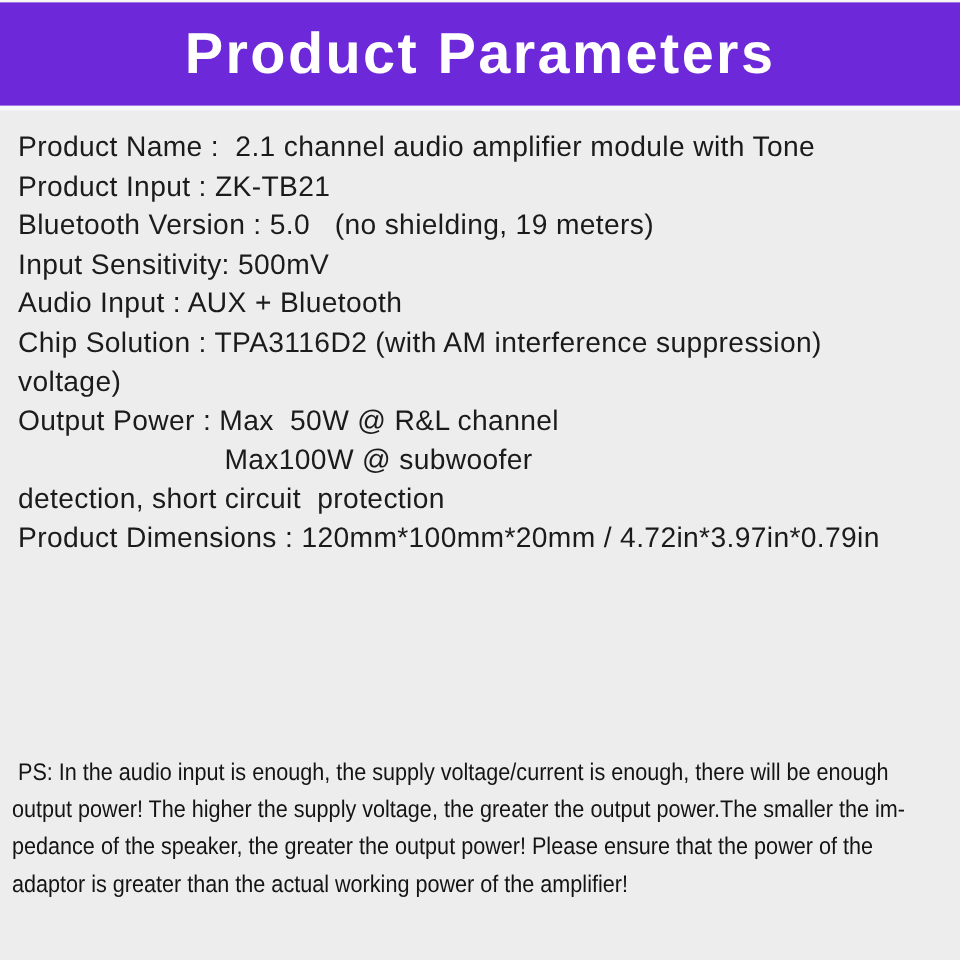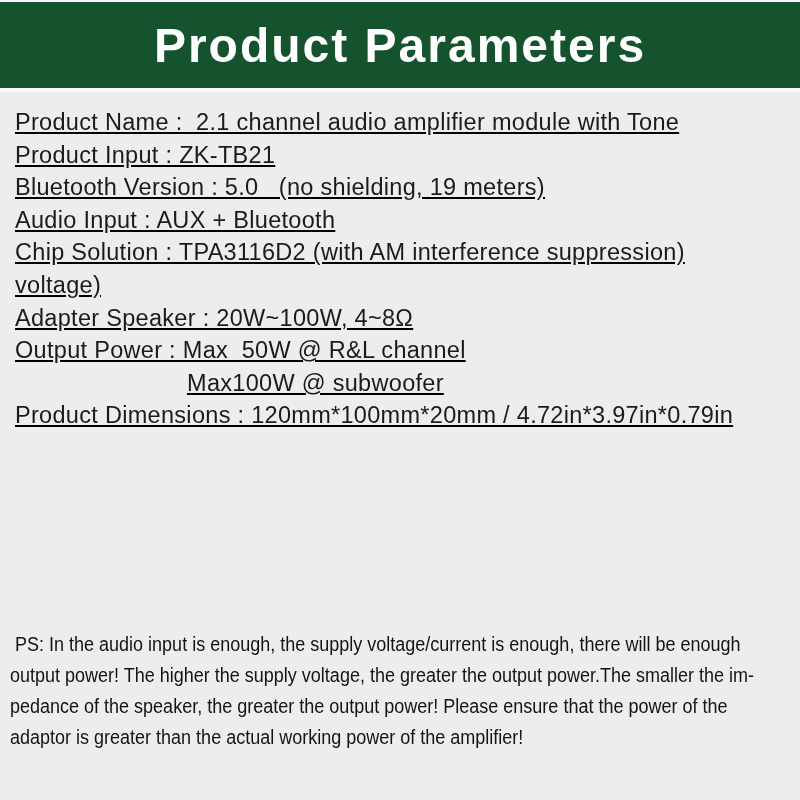--- a/index.html
+++ b/index.html
@@ -14,38 +14,37 @@
   .top-strip {
     position: absolute;
     top: 0; left: 0;
     width: 100%; height: 2px;
     background: #f6f6f6;
   }
   .header-band {
     position: absolute;
     top: 2px; left: 0;
     width: 100%; height: 86px;
-    background: #14532d;
+    background: #6d28d9;
     display: flex;
     align-items: center;
     justify-content: center;
     box-shadow: 0 4px 0 #f7f7f7;
   }
   .header-title {
     color: #ffffff;
     font-size: 48px;
     font-weight: bold;
     letter-spacing: 2px;
     white-space: pre;
   }
   .specs {
     position: absolute;
     top: 106px; left: 15px;
     width: 782px;
-    text-decoration: underline;
   }
   .spec-line {
     font-size: 23.5px;
     line-height: 32.6px;
     color: #1b1b1b;
     letter-spacing: 0.3px;
     white-space: pre;
   }
   .spec-line.indent { padding-left: 172px; }
   .note {
@@ -69,26 +68,27 @@
   <div class="top-strip"></div>
 
   <div class="header-band">
     <div class="header-title">Product Parameters</div>
   </div>
 
   <div class="specs">
     <div class="spec-line">Product Name :  2.1 channel audio amplifier module with Tone</div>
     <div class="spec-line">Product Input : ZK-TB21</div>
     <div class="spec-line">Bluetooth Version : 5.0   (no shielding, 19 meters)</div>
+    <div class="spec-line">Input Sensitivity: 500mV</div>
     <div class="spec-line">Audio Input : AUX + Bluetooth</div>
     <div class="spec-line">Chip Solution : TPA3116D2 (with AM interference suppression)</div>
     <div class="spec-line">voltage)</div>
-    <div class="spec-line">Adapter Speaker : 20W~100W, 4~8Ω</div>
     <div class="spec-line">Output Power : Max  50W @ R&amp;L channel</div>
     <div class="spec-line indent">Max100W @ subwoofer</div>
+    <div class="spec-line">detection, short circuit  protection</div>
     <div class="spec-line">Product Dimensions : 120mm*100mm*20mm / 4.72in*3.97in*0.79in</div>
   </div>
 
   <div class="note">
     <div class="note-line"> PS: In the audio input is enough, the supply voltage/current is enough, there will be enough</div>
     <div class="note-line">output power! The higher the supply voltage, the greater the output power.The smaller the im-</div>
     <div class="note-line">pedance of the speaker, the greater the output power! Please ensure that the power of the</div>
     <div class="note-line">adaptor is greater than the actual working power of the amplifier!</div>
   </div>
 </div>

